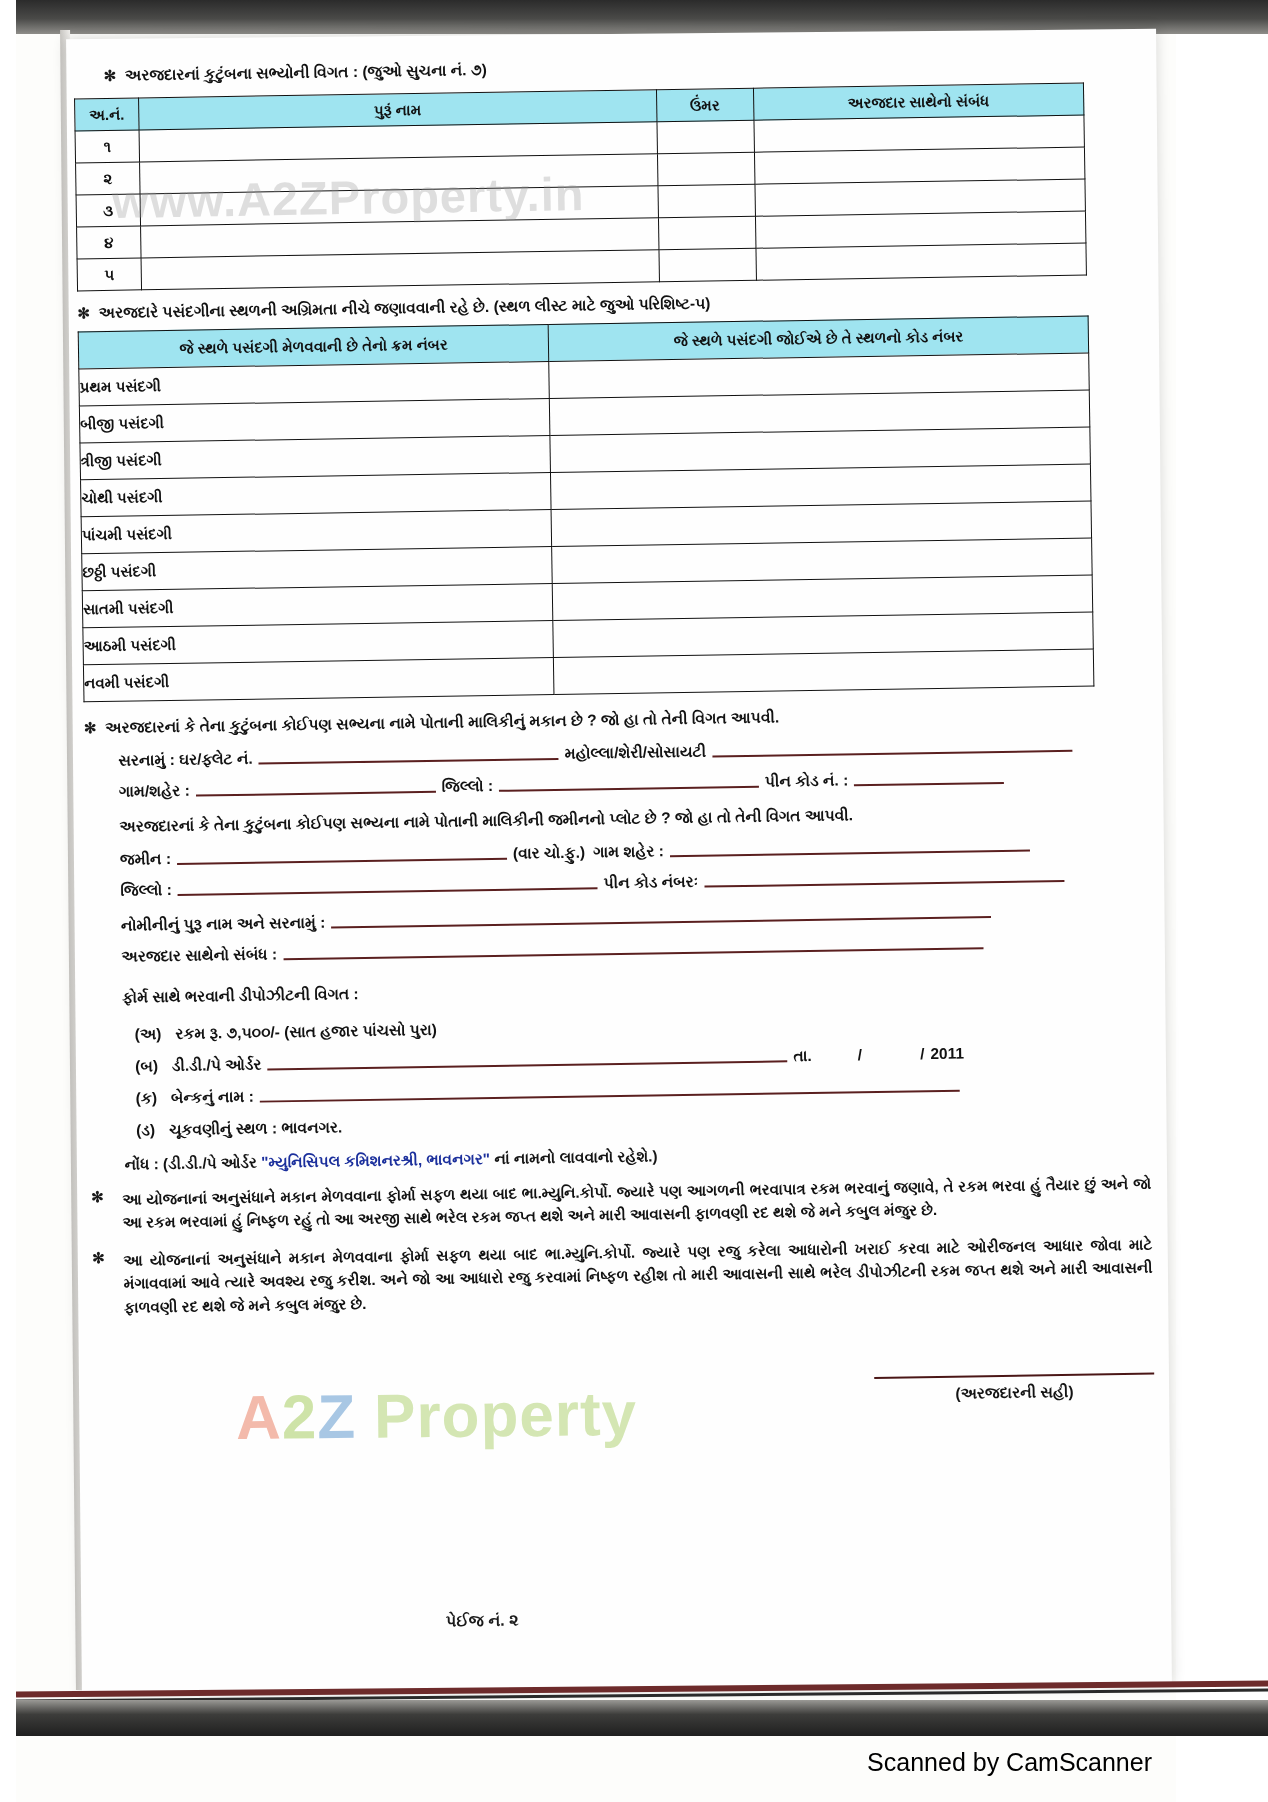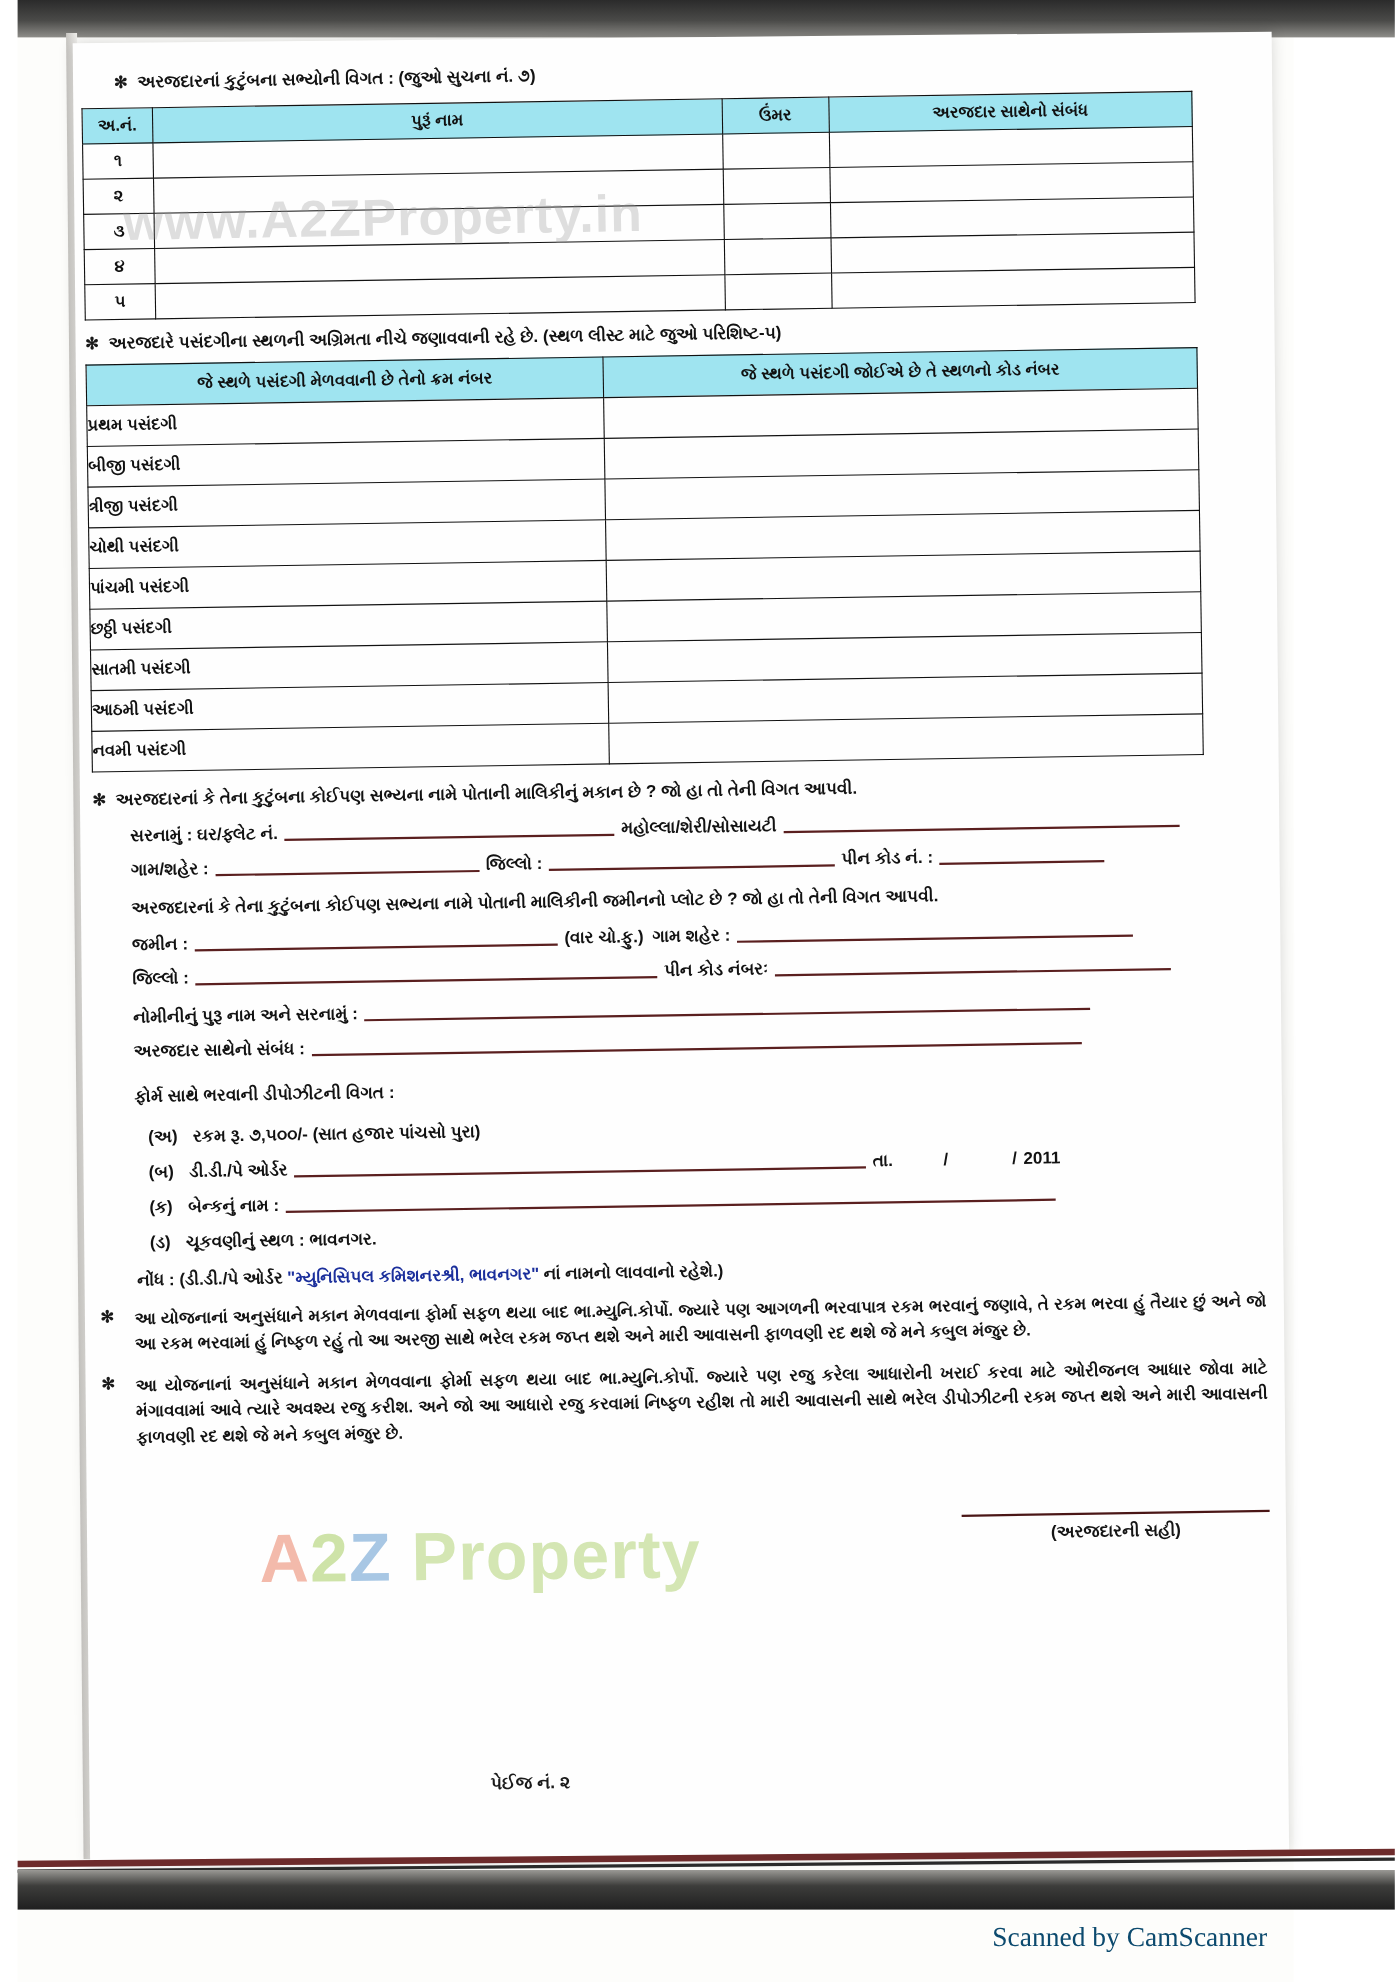--- a/index.html
+++ b/index.html
@@ -165,22 +165,22 @@
     transform:rotate(-0.6deg);
   }
   #wm-a2z .a { color:rgba(228,92,58,.42); }
   #wm-a2z .two { color:rgba(150,196,68,.46); }
   #wm-a2z .z { color:rgba(60,130,196,.44); }
   #wm-a2z .word { color:rgba(150,196,68,.40); }
 
   
   #camscanner {
     position:absolute; right:24px; top:1748px;
-    font-size:25px; color:#0c4a6e;
-    font-family:Liberation Serif, serif;
+    font-size:25px; color:#000000;
+    font-family:Liberation Sans, sans-serif;
   }
 </style>
 </head>
 <body>
 
 <div id="scan-page">
 
   <div id="scan-dark-top"></div>
   <div id="paper-edge-l"></div>
   <div id="paper"></div>

